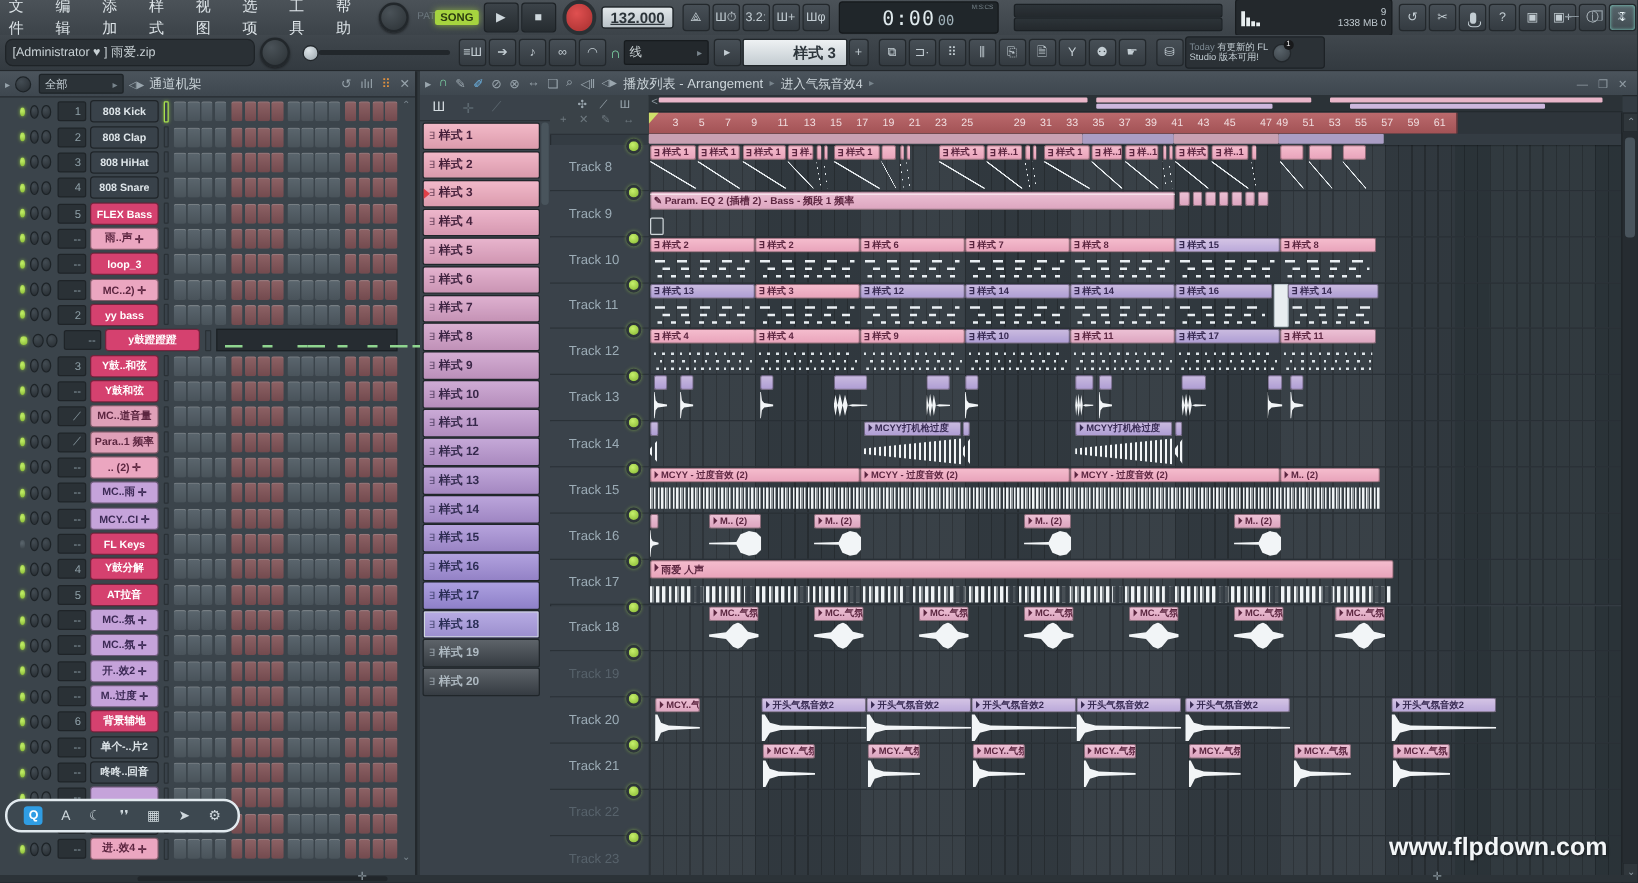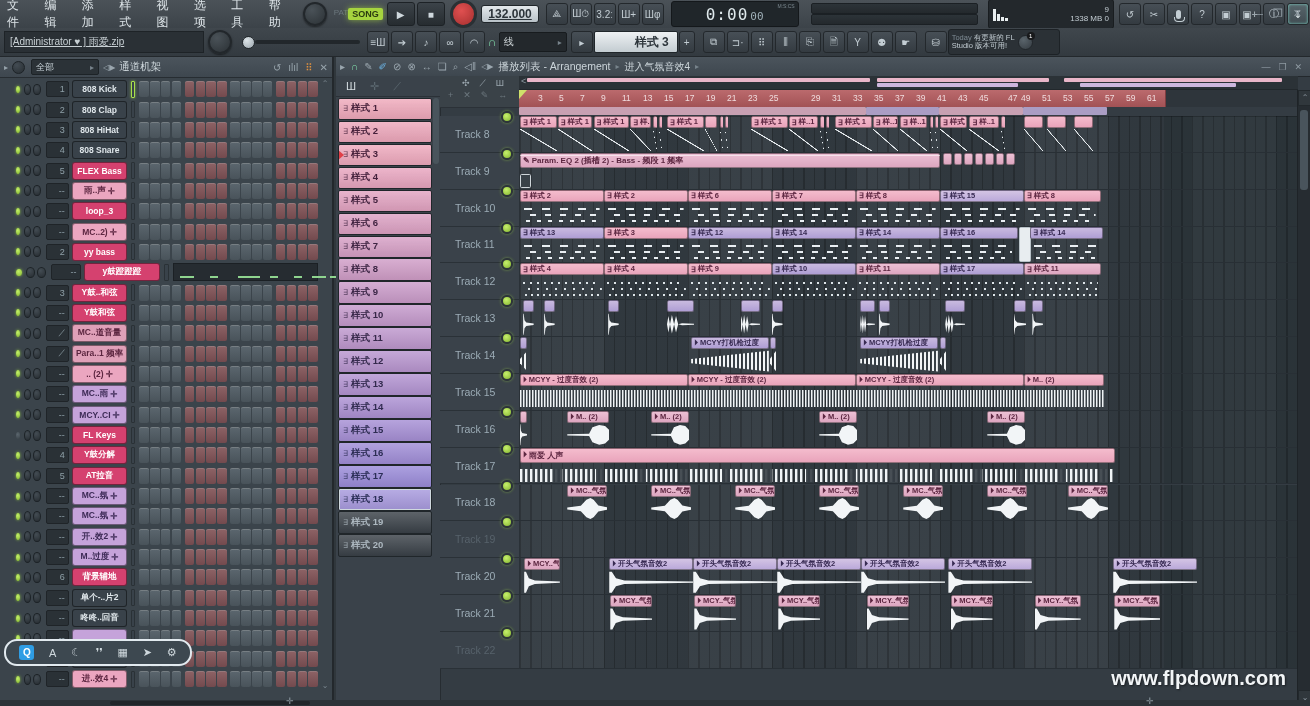--- a/index.html
+++ b/index.html
@@ -22,21 +22,21 @@
   .timedisp .t{font-family:"DejaVu Sans Mono",monospace;font-size:16px;color:#dfe9ec;letter-spacing:1px;}
   .timedisp .cs{font-family:"DejaVu Sans Mono",monospace;font-size:11px;color:#9fb0b8;margin-left:2px;margin-top:4px;}
   .timedisp .unit{position:absolute;right:3px;top:1px;font-size:5px;color:#7c8990;}
   .bars2{width:170px;height:22px;display:flex;flex-direction:column;justify-content:space-between;margin:0 6px;}
   .bars2 div{height:9px;background:linear-gradient(#2c3338,#24292d);border:1px solid #1b2024;border-radius:2px;}
   .cpu{width:118px;height:24px;background:#23282c;border:1px solid #191d20;border-radius:3px;margin:0 4px;display:flex;align-items:center;padding:2px 4px;gap:4px;}
   .minibars{display:flex;align-items:flex-end;gap:1px;height:14px;}
   .minibars i{width:3px;background:#e8eef0;display:block;}
   .cpu .nums{flex:1;text-align:right;font-size:8px;color:#c2ccd2;line-height:9px;}
   .winctl{position:absolute;right:8px;top:7px;display:flex;gap:10px;color:#8f9aa2;font-size:11px;}
-  .projbox{width:188px;height:20px;background:#2a3035;border:1px solid #1e2327;border-radius:0;display:flex;align-items:center;padding:0 5px;color:#c8d0d4;font-size:10px;margin-left:4px;text-decoration:underline;}
+  .projbox{width:188px;height:20px;background:#2a3035;border:1px solid #1e2327;border-radius:6px;display:flex;align-items:center;padding:0 5px;color:#c8d0d4;font-size:10px;margin-left:4px;}
   .hslider{width:118px;height:18px;display:flex;align-items:center;margin:0 6px;}
   .hslider .thumb{width:11px;height:11px;border-radius:50%;background:radial-gradient(circle at 35% 30%,#dde4e8,#9aa5ac);border:1px solid #22272b;}
   .hslider .trk{flex:1;height:4px;background:#22272b;border-radius:2px;}
   .snapbox{width:58px;height:18px;background:#23282c;border:1px solid #171b1e;border-radius:2px;color:#cfd6d9;font-size:10px;display:flex;align-items:center;padding:0 4px;justify-content:space-between;}
   .patsel{width:70px;height:20px;background:linear-gradient(#eef1f3,#c3ccd1);border:1px solid #20262a;border-radius:2px;color:#2e363c;font-size:12px;font-weight:bold;display:flex;align-items:center;justify-content:flex-end;padding:0 8px 0 4px;}
   .magnet{color:#7fd8a8;font-weight:bold;font-size:12px;margin:0 2px;}
   .notif{width:104px;height:24px;background:#2b3136;border:1px solid #1d2226;border-radius:3px;display:flex;align-items:center;padding:0 3px;gap:3px;position:relative;}
   .notif .txt{font-size:7.5px;line-height:8.5px;color:#c2ccd2;}
   .notif .txt b{color:#7d8a93;font-weight:normal;}
   .globe{width:13px;height:13px;border-radius:50%;background:radial-gradient(circle at 35% 30%,#5a646b,#343b41);border:1px solid #22272b;position:relative;}
@@ -2162,20 +2162,29 @@
           </div>
           <div class="trow" style="top: 524.9px; height: 36.85px;">
             <div class="thead off">
               <span class="nm">Track 22</span>
               <span class="tled"></span>
             </div>
             <div class="lane">
               <div class="offsong"></div>
             </div>
           </div>
+          <div class="trow" style="top: 561.75px; height: 36.85px;">
+            <div class="thead off">
+              <span class="nm">Track 23</span>
+              <span class="tled"></span>
+            </div>
+            <div class="lane">
+              <div class="offsong"></div>
+            </div>
+          </div>
         </div>
       <div id="vsb">
         <div class="cap" style="top:0;">⌃</div>
         <div class="thumb"></div>
         <div class="cap" style="bottom:0;">⌄</div>
       </div>
       <div id="wm">www.flpdown.com</div>
     </div>
   </div>
 

